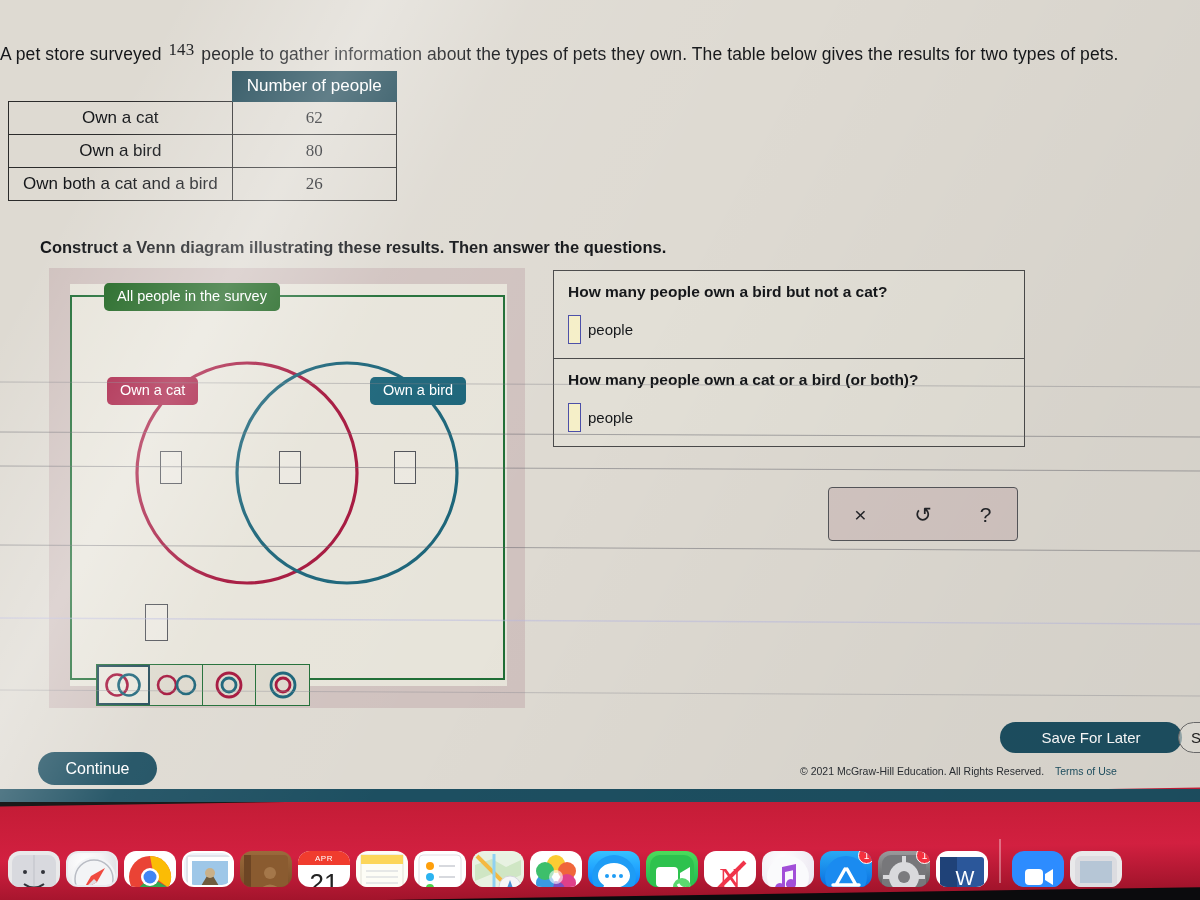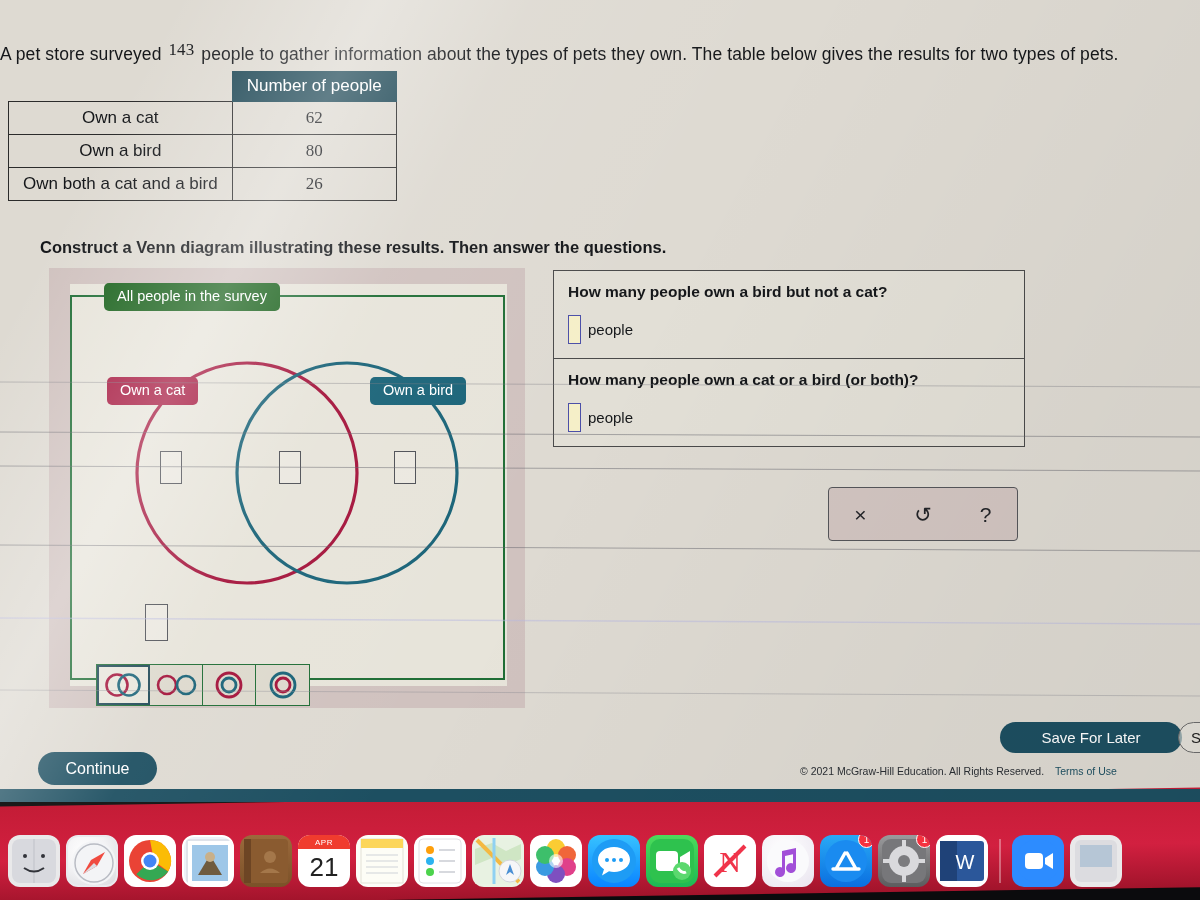--- a/index.html
+++ b/index.html
@@ -190,21 +190,21 @@
   #dockband::after {
     content:''; position:absolute; left:0; bottom:-24px; width:100%; height:30px;
     background:#0b0b0d;
   }
   #dock {
     position: absolute; left: 0; top: 825px; width: 1200px; height: 62px;
     display: flex; align-items: flex-end; gap: 6px; padding-left: 8px;
     z-index: 30;
   }
   .dicon {
-    width: 52px; height: 52px; border-radius: 12px; position: relative;
+    width: 52px; height: 36px; border-radius: 12px; position: relative;
     flex: 0 0 auto; overflow: hidden; text-align: right;
   }
   .badge {
     position: absolute; right: -3px; top: -4px; width: 17px; height: 17px;
     border-radius: 50%; background: #f5313f; color: #fff; font-size: 10px;
     display: flex; align-items: center; justify-content: center;
     border: 1.5px solid #fff; z-index: 4;
   }
   .dsep { width: 2px; height: 44px; background: rgba(255,255,255,.35); margin: 0 5px 4px; flex:0 0 auto;}
 

